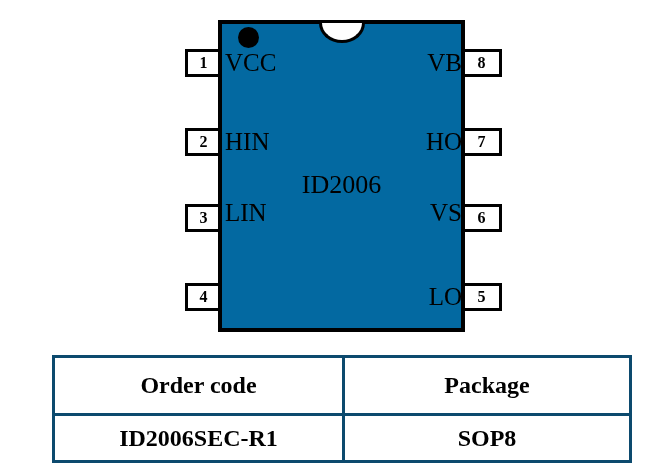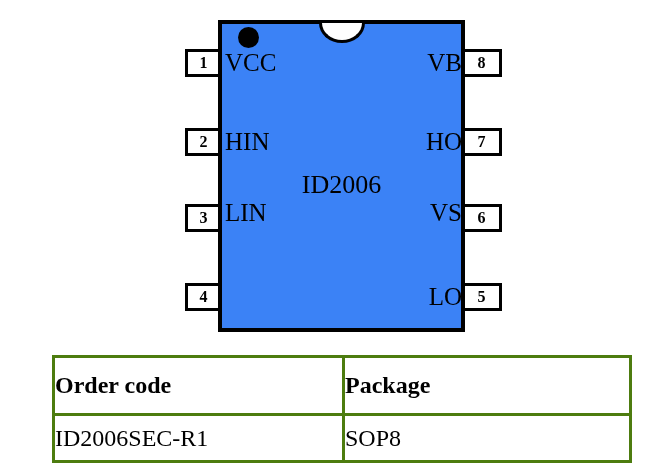--- a/index.html
+++ b/index.html
@@ -13,21 +13,21 @@
     background: #ffffff;
     overflow: hidden;
   }
 
   
   .chip-body {
     position: absolute;
     left: 218px; top: 20px;
     width: 247px; height: 312px;
     border: 4px solid #000;
-    background: #3b82f6;
+    background: #0369a1;
     z-index: 2;
   }
 
   .notch {
     position: absolute;
     left: 97px; top: -1px;
     width: 46px; height: 20px;
     background: #ffffff;
     border: 3px solid #000;
     border-top: none;
@@ -87,27 +87,27 @@
 
   
   .order-table {
     position: absolute;
     left: 52px; top: 355px;
     width: 577px;
     border-collapse: collapse;
     table-layout: fixed;
   }
   .order-table th, .order-table td {
-    border: 3px solid #4d7c0f;
-    text-align: left;
+    border: 3px solid #0c4a6e;
+    text-align: center;
     vertical-align: middle;
     font-size: 24px;
   }
   .order-table th { height: 58px; font-weight: bold; }
-  .order-table td { height: 47px; font-weight: normal; }
+  .order-table td { height: 47px; font-weight: bold; }
   .col-order { width: 290px; }
   .col-pkg   { width: 287px; }
 </style>
 </head>
 <body>
 
 <div class="canvas">
 
   <div class="pin-box side-left prow1">
     <span>1</span>

